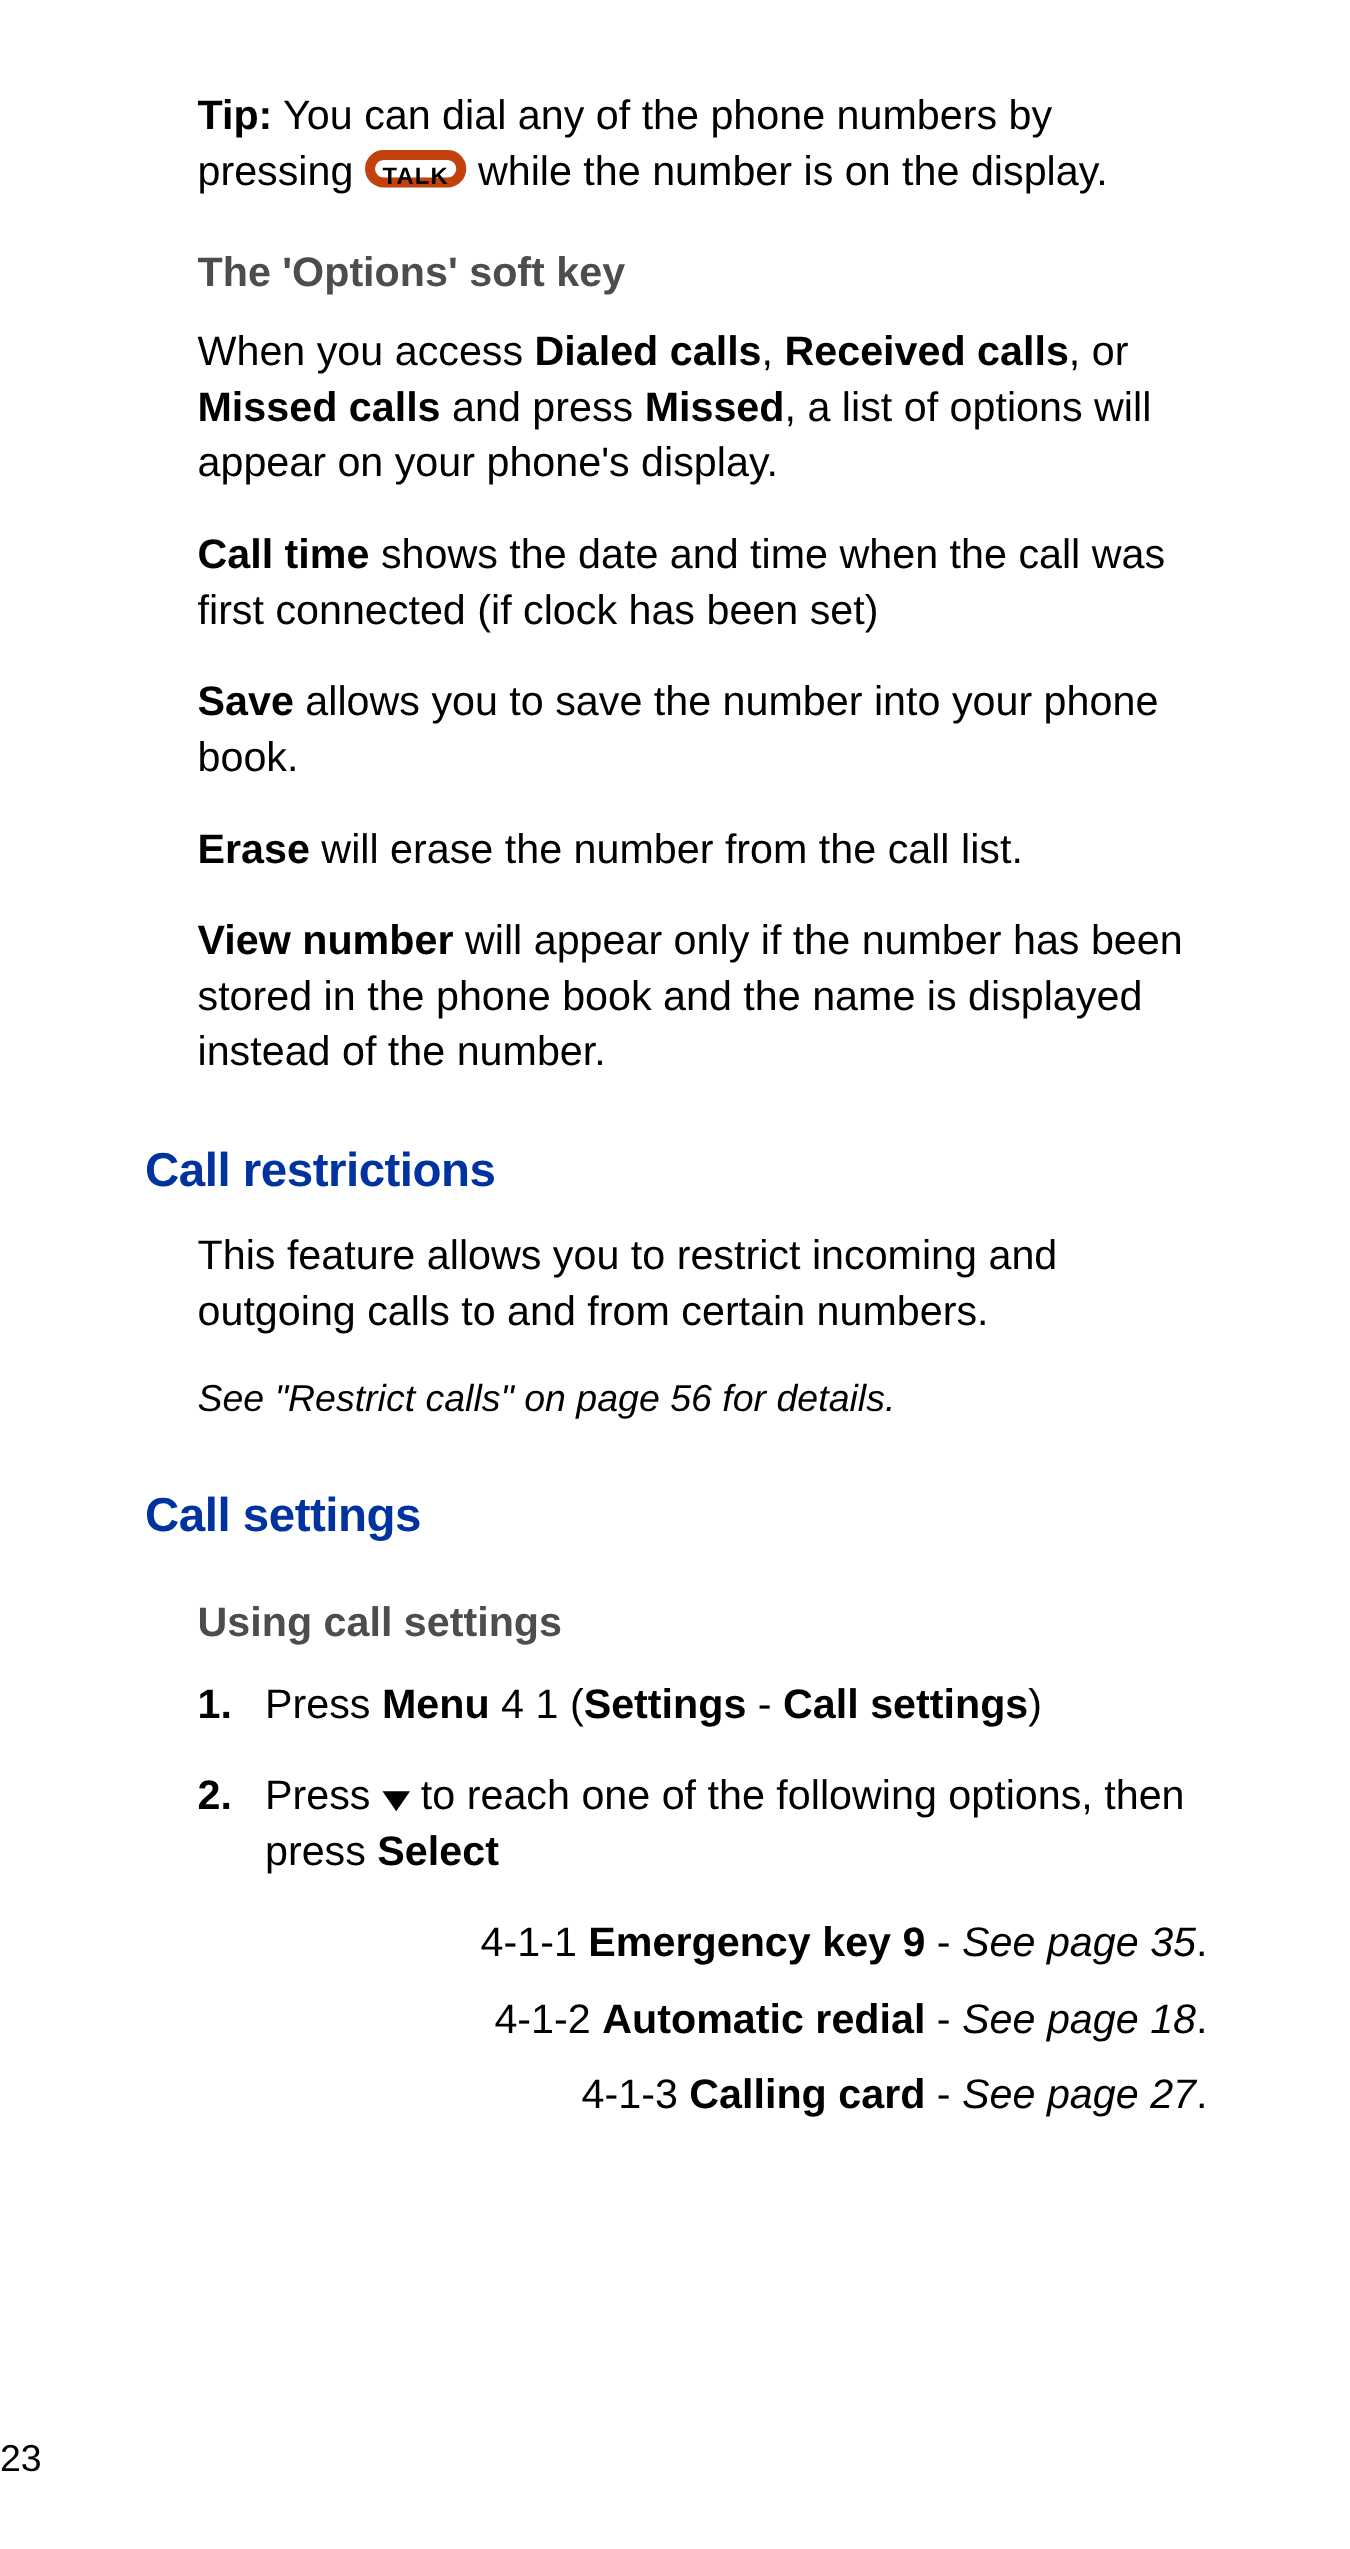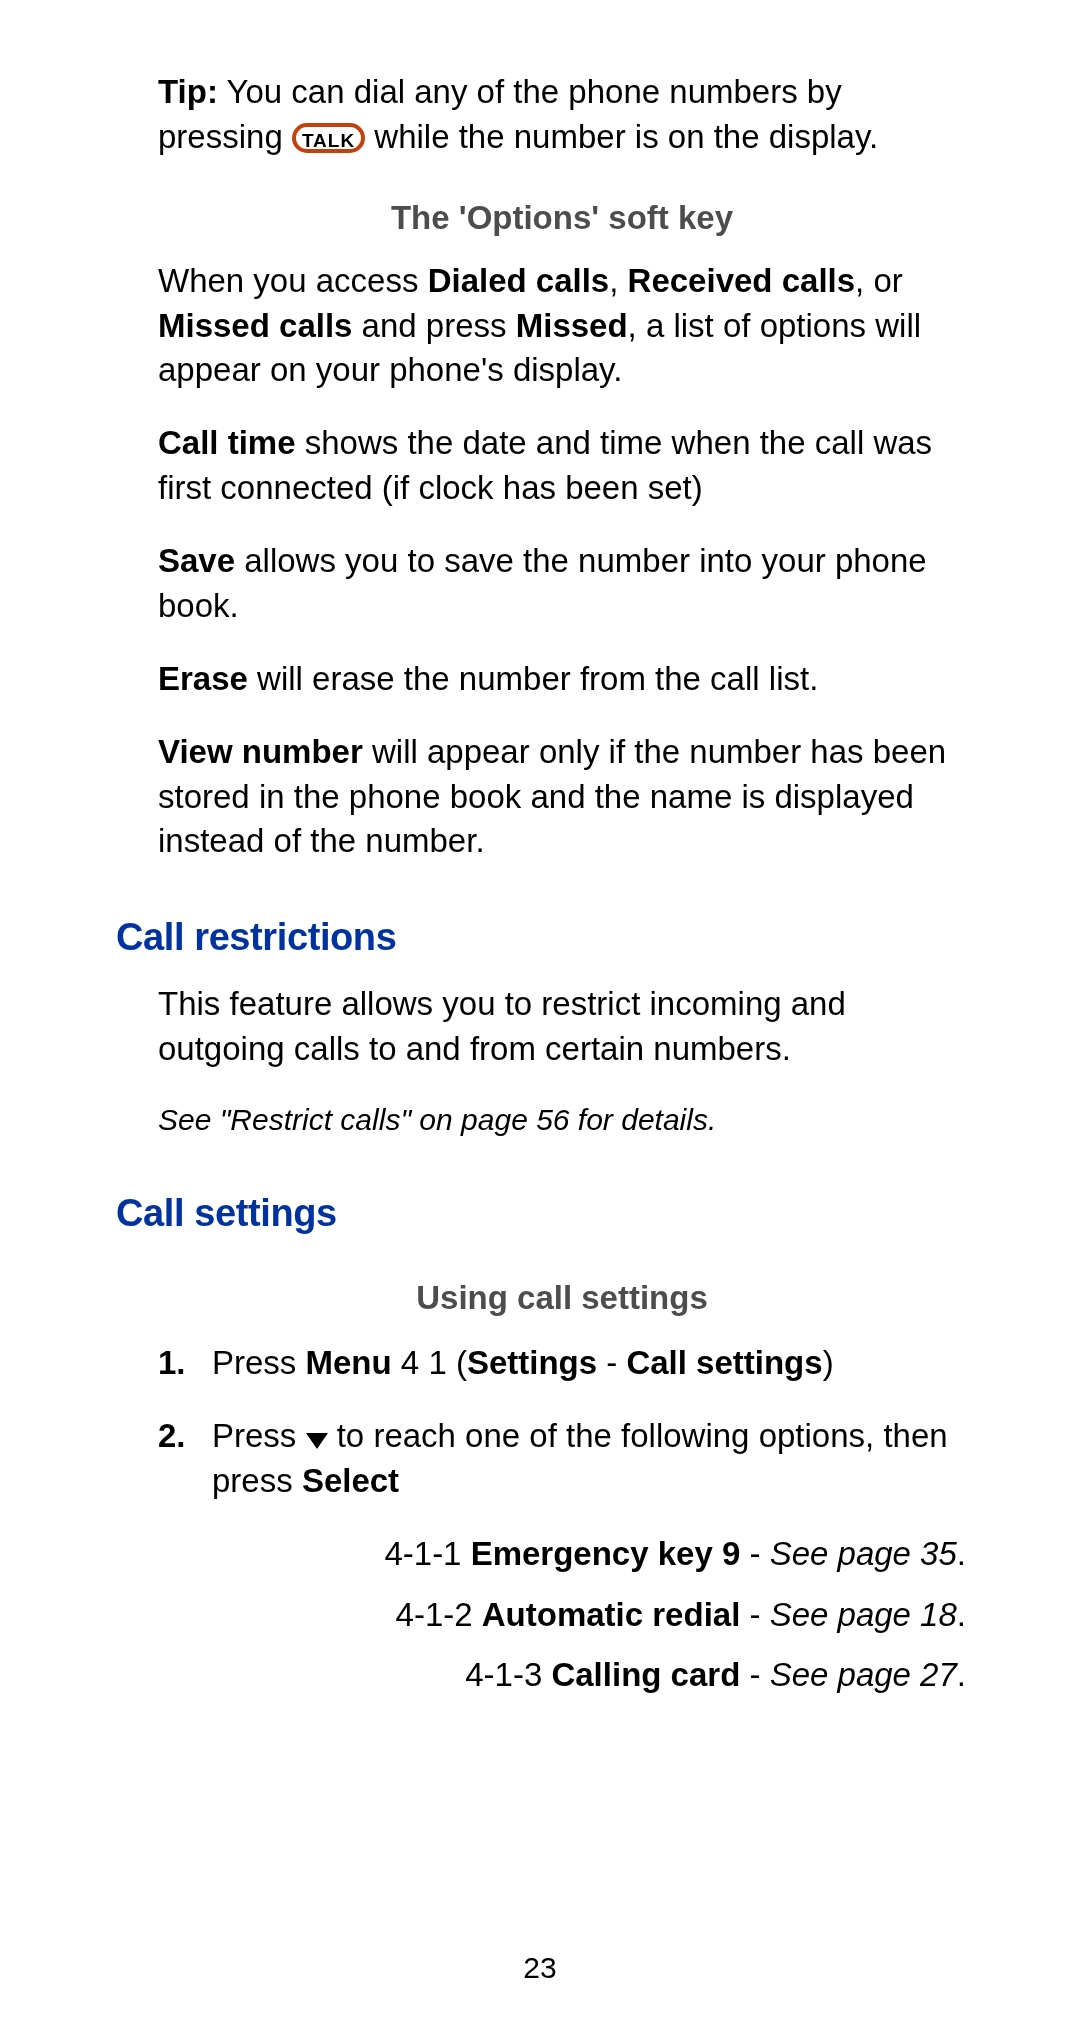--- a/index.html
+++ b/index.html
@@ -26,21 +26,21 @@
     margin: 0 0 28px 0;
   }
   .bold { font-weight: 700; }
   .ital { font-style: italic; }
 
   .talk-btn {
     display: inline-block;
     vertical-align: 0.05em;
     min-width: 62px;
     height: 30px;
-    border: 4px solid #c2410c;
+    border: 8px solid #c2410c;
     border-radius: 16px;
     padding: 0 6px 2px 6px;
     box-sizing: border-box;
     font-family: Arial, Helvetica, sans-serif;
     font-weight: 700;
     font-size: 19px;
     line-height: 28px;
     letter-spacing: 1px;
   }
 
@@ -53,21 +53,20 @@
     border-top: 16px solid #000;
     vertical-align: -0.05em;
   }
 
   h3.sub {
     font-family: Arial, Helvetica, sans-serif;
     font-weight: 700;
     font-size: 33px;
     color: #4d4d4d;
     margin: 36px 0 18px 0;
-    text-align: center;
   }
 
   h2.section {
     font-family: Arial, Helvetica, sans-serif;
     font-weight: 900;
     font-size: 38px;
     color: #0033a0;
     margin: 48px 0 18px 0;
     margin-left: -42px;
     letter-spacing: -0.4px;
@@ -103,21 +102,20 @@
   .sublist p {
     margin-bottom: 16px;
     text-align: right;
   }
 
   .page-number {
     position: absolute;
     bottom: 50px;
     left: 0;
     width: 100%;
-    text-align: center;
     font-size: 30px;
   }
 </style>
 </head>
 <body>
 
 <div class="page">
 
   <div class="indent">
     <p>

